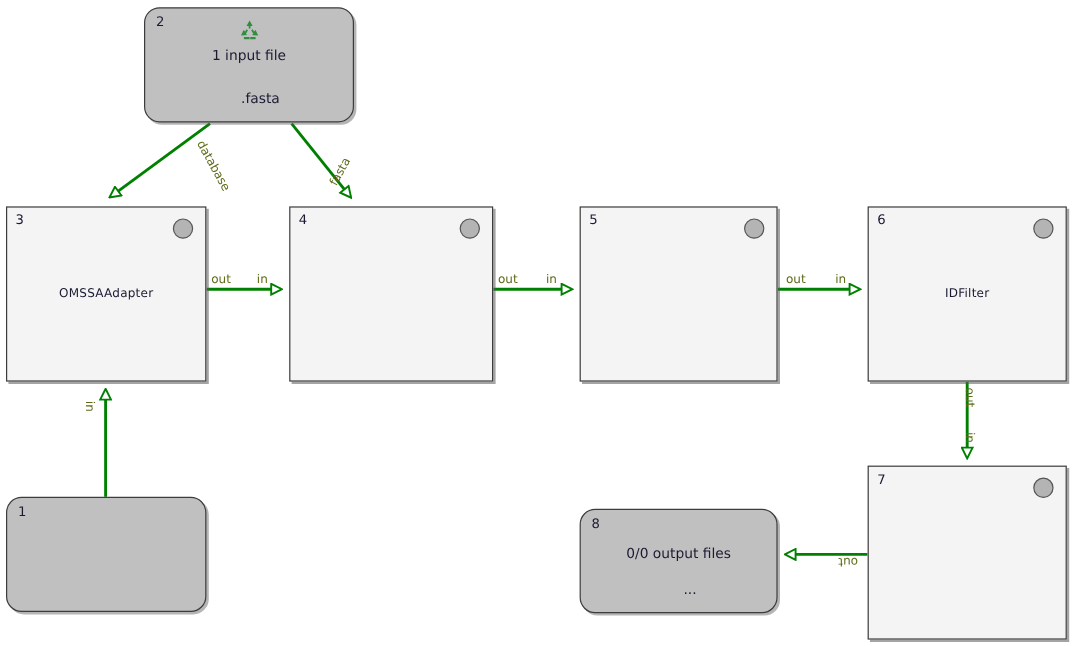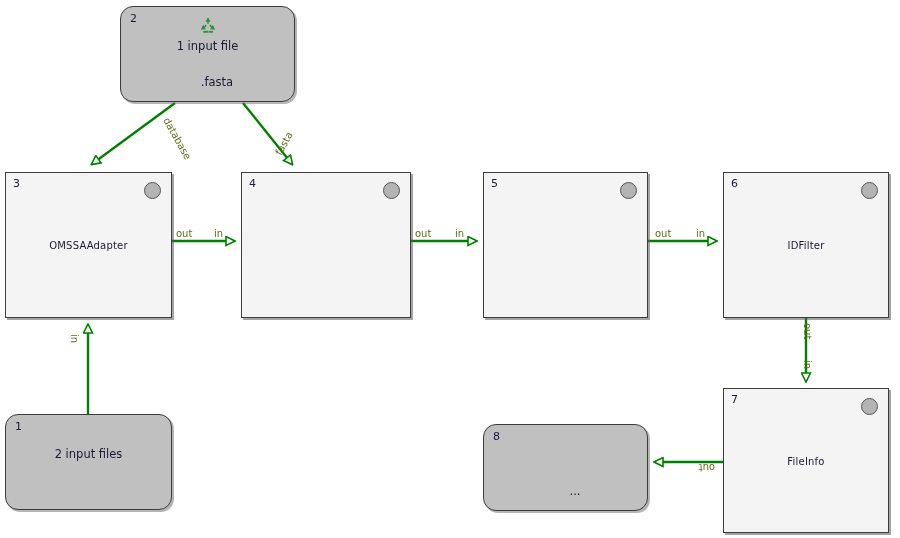--- a/index.html
+++ b/index.html
@@ -210,26 +210,25 @@
 
   <div class="tool-node" style="left:723px; top:172px; width:166px; height:146px;">
     <span class="node-id">6</span>
     <span class="status-dot"></span>
     <span class="node-title">IDFilter</span>
   </div>
 
   <div class="tool-node" style="left:723px; top:388px; width:166px; height:145px;">
     <span class="node-id">7</span>
     <span class="status-dot"></span>
-    <span class="node-title">FileInfo</span>
   </div>
 
   <div class="io-node" style="left:5px; top:414px; width:167px; height:96px;">
     <span class="node-id">1</span>
-    <span class="io-main">2 input files</span>
   </div>
 
   <div class="io-node" style="left:483px; top:424px; width:165px; height:87px;">
     <span class="node-id">8</span>
+    <span class="io-main">0/0 output files</span>
     <span class="io-sub">...</span>
   </div>
 
 </div>
 
 </body></html>

